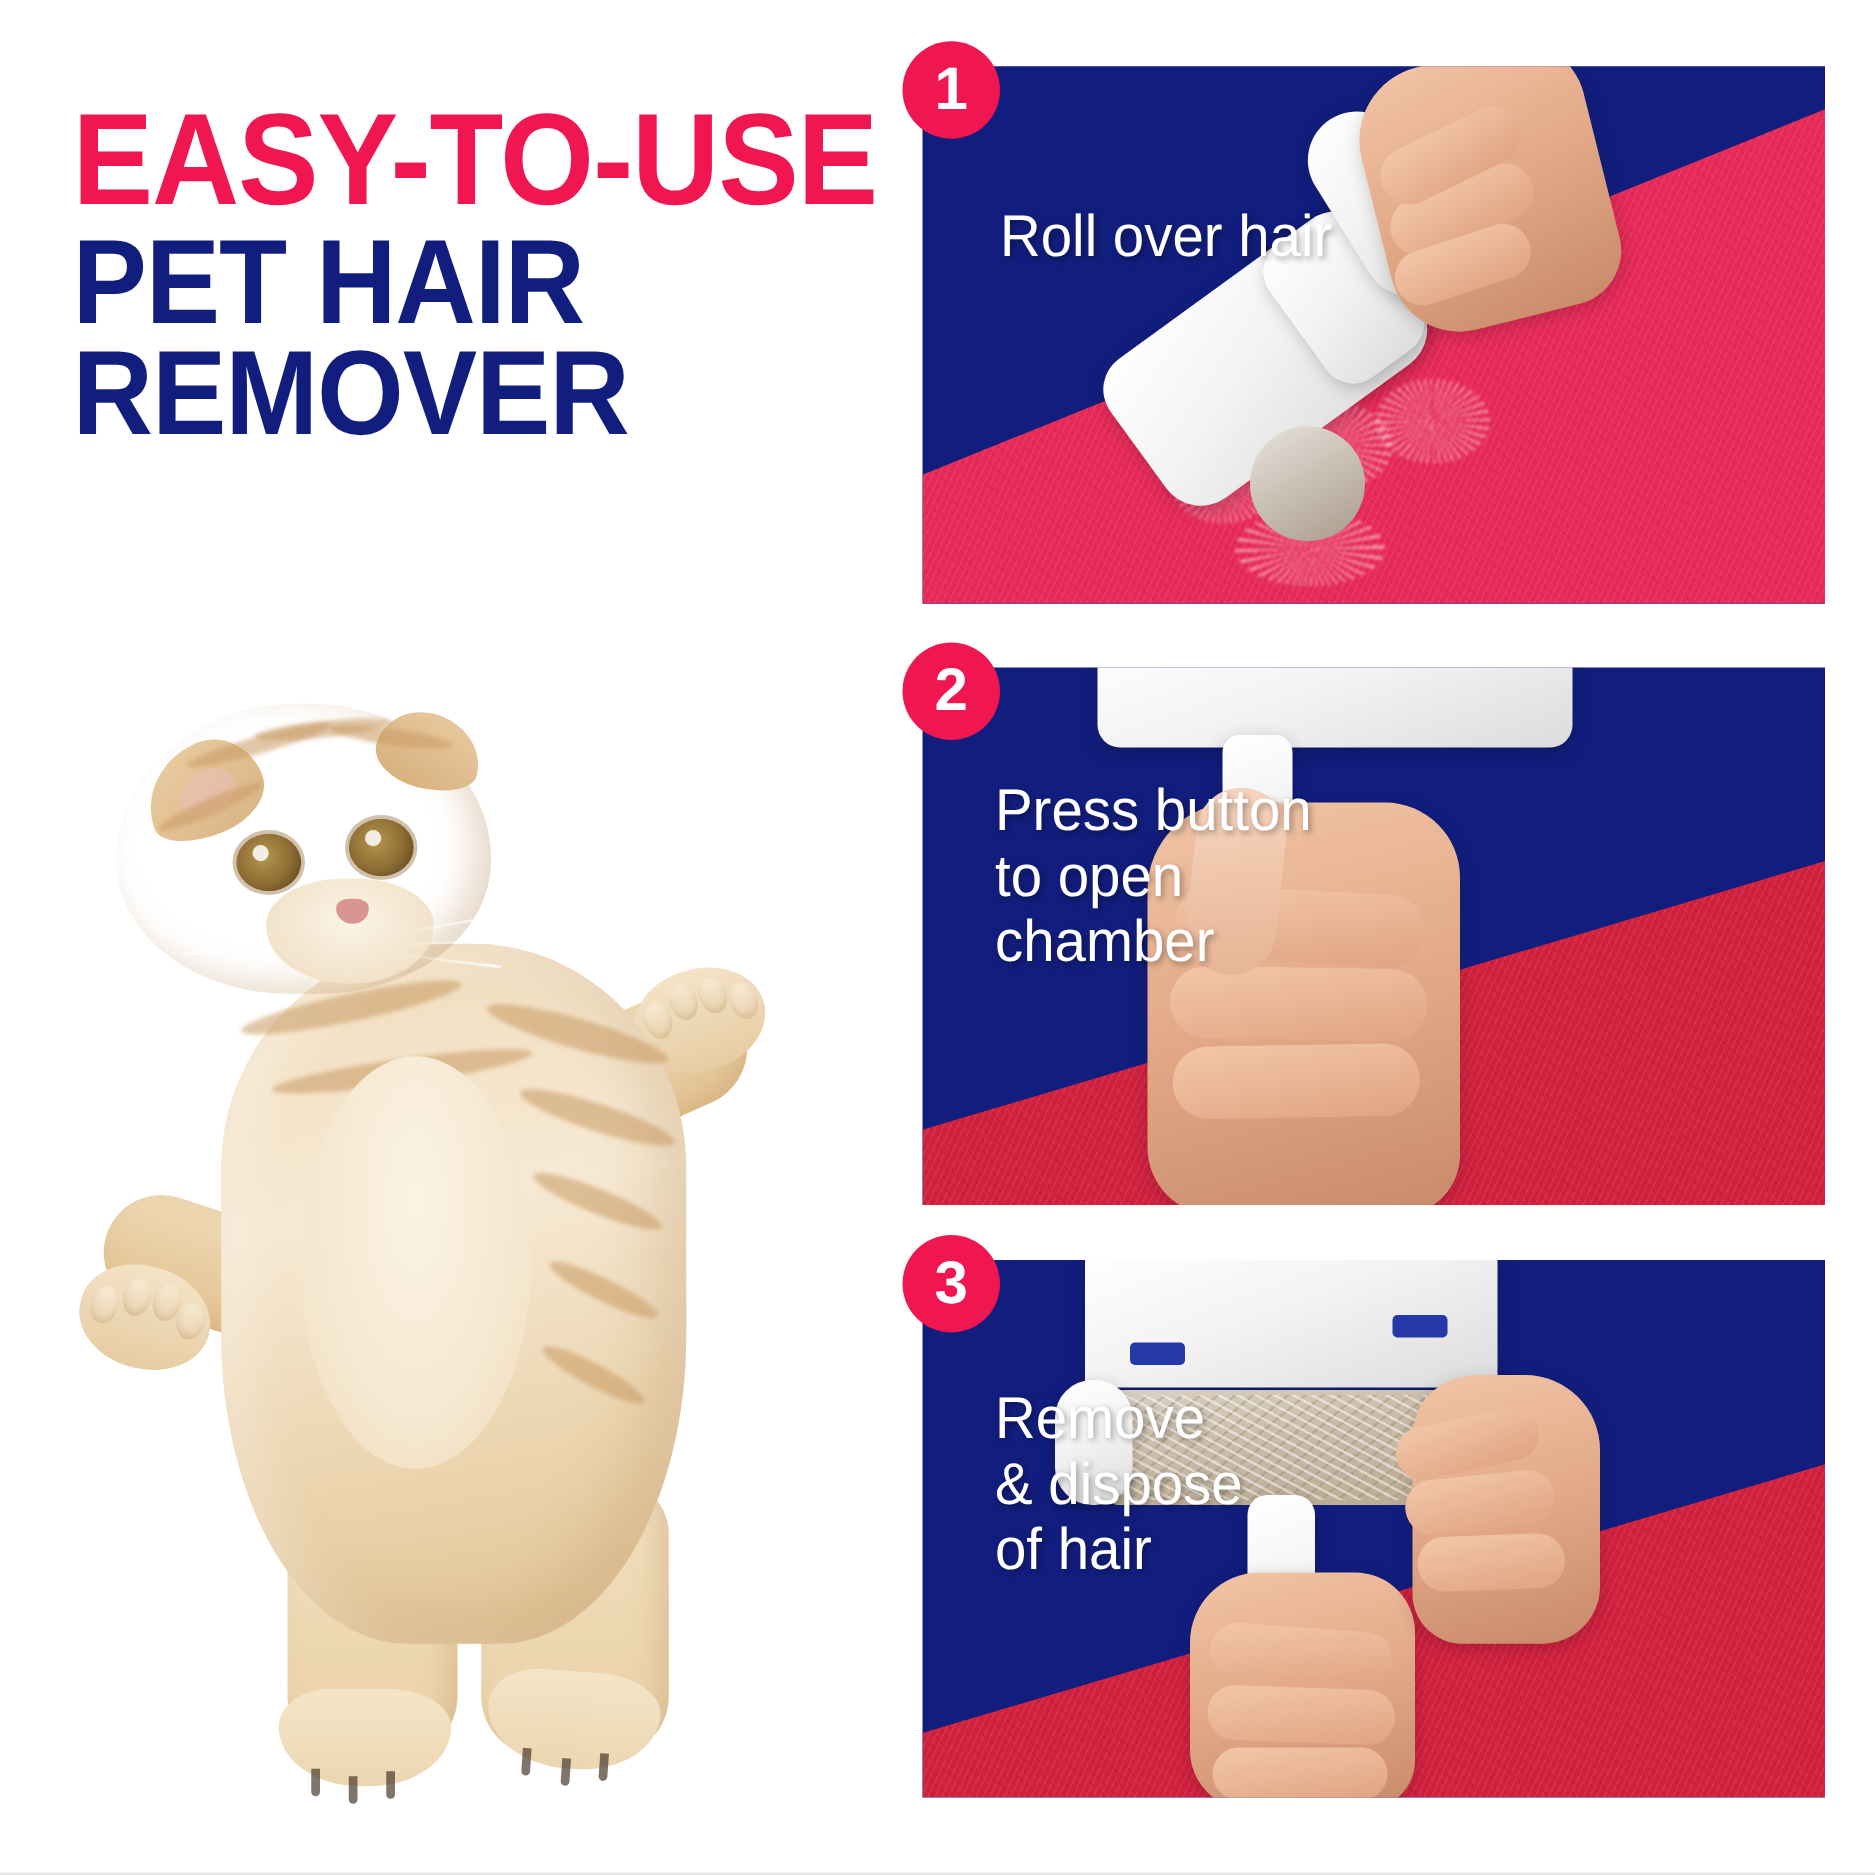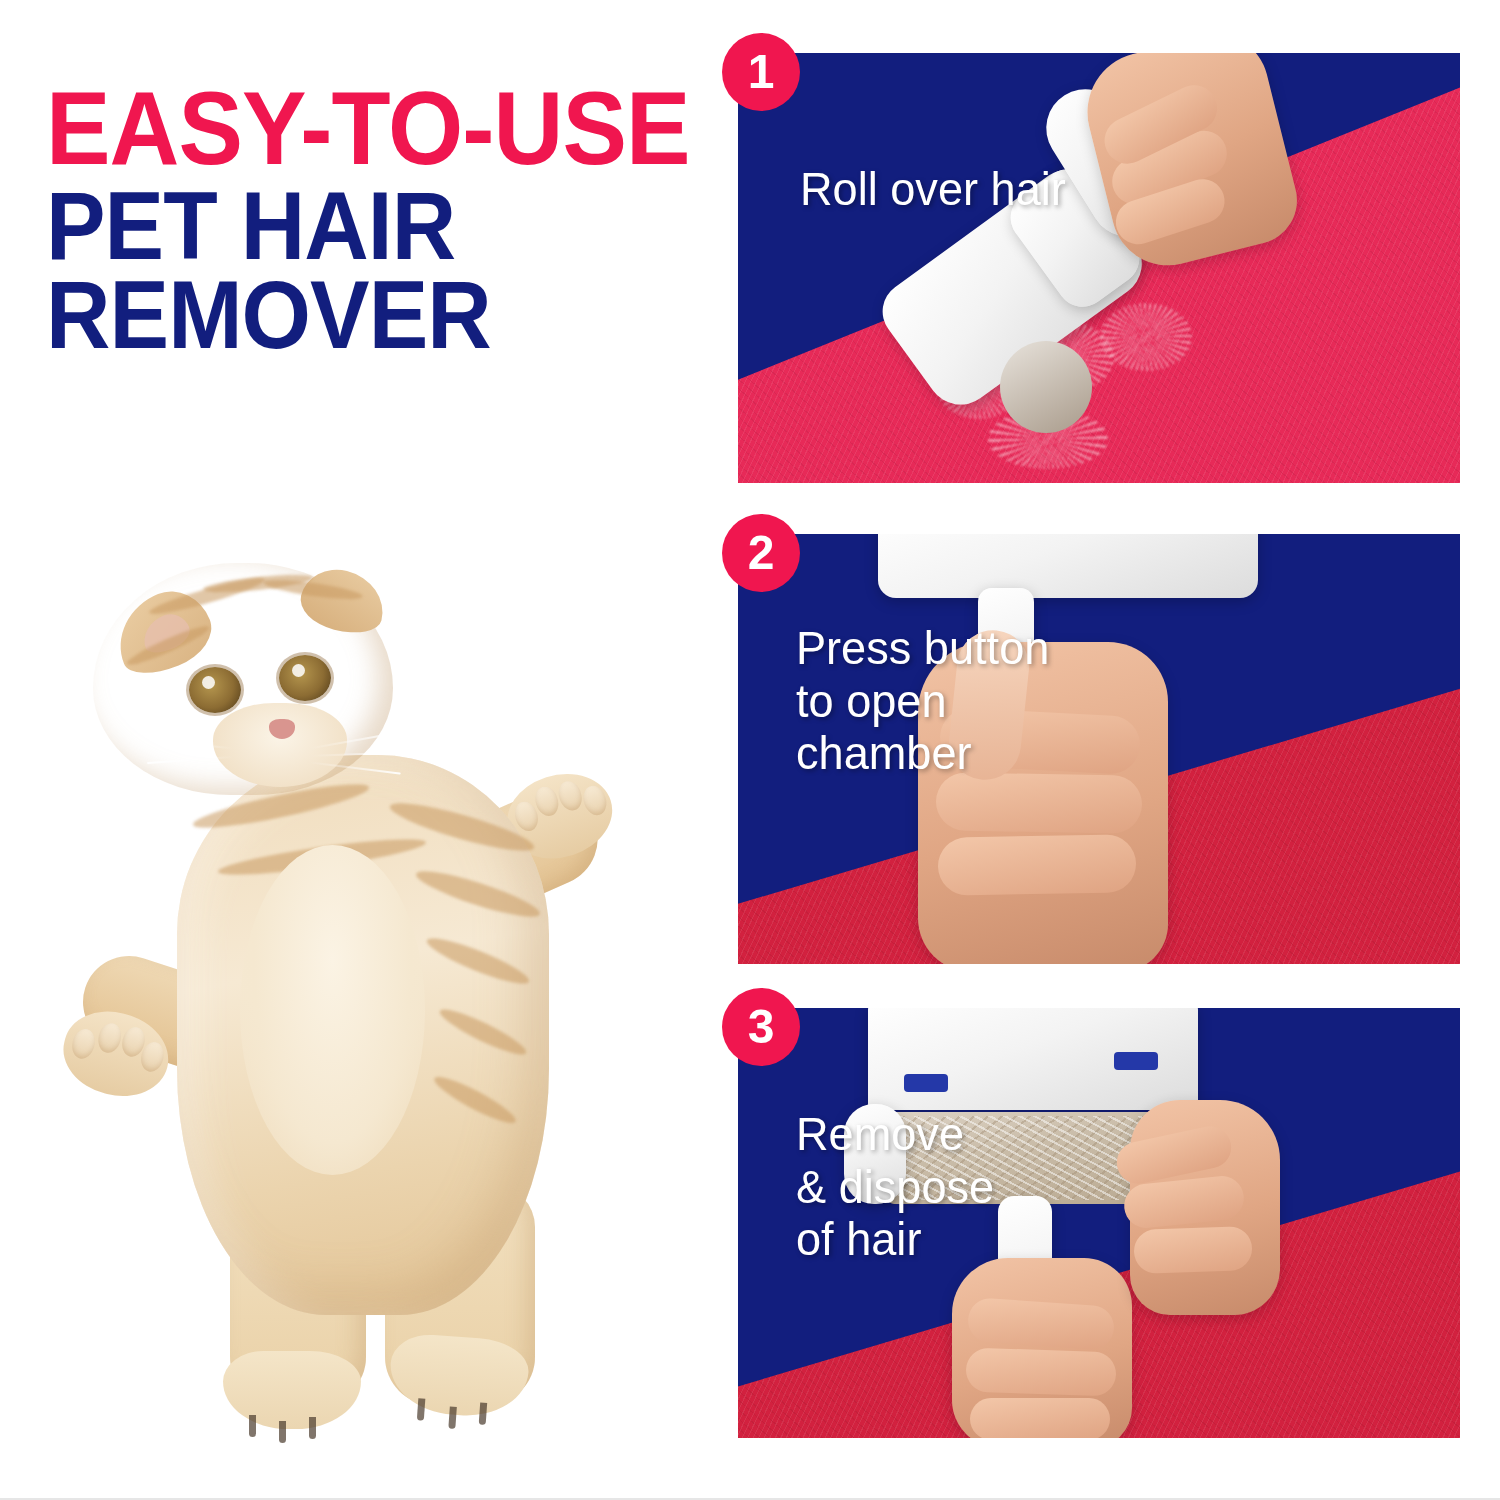--- a/index.html
+++ b/index.html
@@ -9,21 +9,21 @@
     font-family:"Liberation Sans", sans-serif;
     position:relative;
     overflow:hidden;
   }
 
   
   .left-col {
     position:absolute; left:0; top:0; width:710px; height:1500px;
   }
 
-  .headline { position:absolute; left:46px; top:80px; width:640px; }
+  .headline { position:absolute; left:58px; top:80px; width:640px; }
 
   .headline-line {
     font-family:"Liberation Sans Narrow","Liberation Sans", sans-serif;
     font-weight:bold;
     letter-spacing:-1px;
     line-height:0.93;
     text-transform:uppercase;
     white-space:nowrap;
     transform:scaleX(0.93);
     transform-origin:left center;

